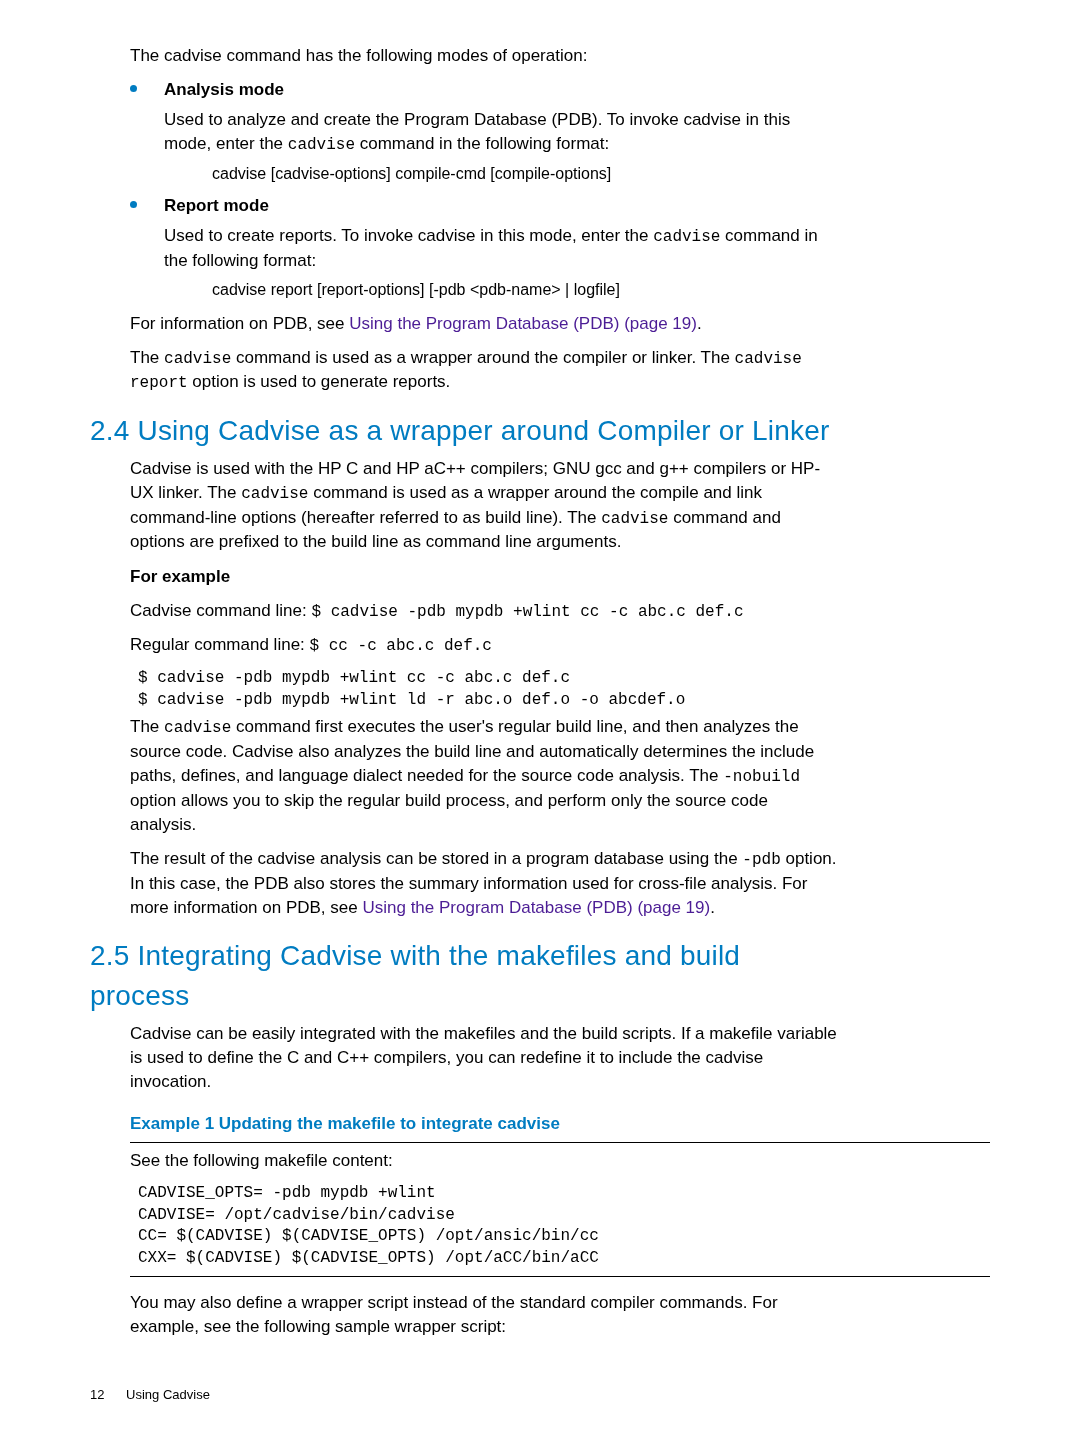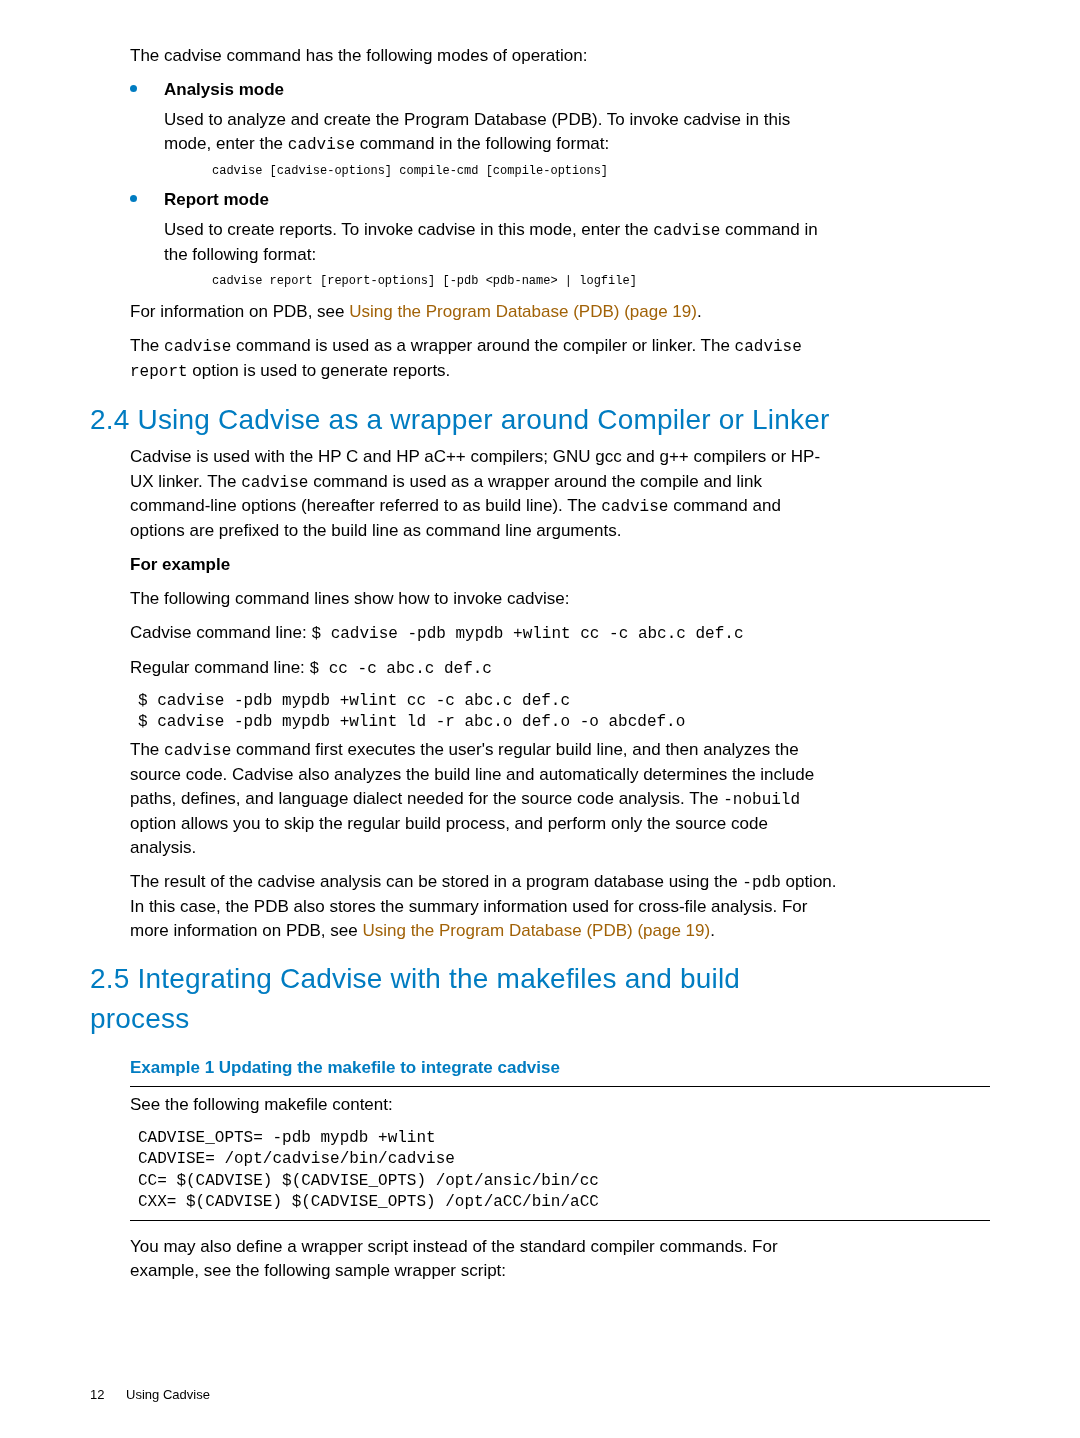--- a/index.html
+++ b/index.html
@@ -28,34 +28,34 @@
     margin: 16px 0 6px 0;
     letter-spacing: 0.2px;
   }
   .bullet-list { list-style: none; padding: 0; margin: 6px 0 10px 40px; }
   .bullet-list > li { position: relative; padding-left: 34px; margin-bottom: 8px; }
   .bullet-list > li > .bullet {
     position: absolute; left: 0; top: 7px;
     width: 7px; height: 7px; background: #007cc1; border-radius: 50%;
   }
   .bold { font-weight: bold; }
-  .link { color: #a16207; }
+  .link { color: #4c1d95; }
   .example-title { color: #007cc1; font-weight: bold; margin: 18px 0 4px 40px; }
   hr.rule {
     border: none; border-top: 1px solid #000; margin: 6px 0 6px 40px;
     width: 860px;
   }
   .pre-block {
     font-family: "Courier New", Courier, monospace;
     white-space: pre;
     font-size: 16px;
     margin: 4px 0 4px 48px;
     line-height: 1.35;
   }
-  .cmd-line { margin: 2px 0 2px 48px; font-family: Liberation Mono, monospace; font-size: 12px; white-space: pre; }
+  .cmd-line { margin: 2px 0 2px 48px; font-family: Liberation Sans, sans-serif; font-size: 16px; white-space: pre; }
   .body-para { margin: 4px 0 10px 40px; }
   .footer {
     position: absolute;
     bottom: 34px;
     left: 90px;
     font-size: 13px;
   }
   .footer .pn { display: inline-block; margin-right: 18px; }
   .sub-para { margin-left: 0; }
 </style>
@@ -94,21 +94,20 @@
   </p>
 
   <h1 class="section-title">2.4 Using Cadvise as a wrapper around Compiler or Linker</h1>
 
   <p class="body-para">
     <span>Cadvise is used with the HP C and HP aC++ compilers; GNU gcc and g++ compilers or HP-UX linker. The </span><span class="mono">cadvise</span><span> command is used as a wrapper around the compile and link command-line options (hereafter referred to as build line). The </span><span class="mono">cadvise</span><span> command and options are prefixed to the build line as command line arguments.</span>
   </p>
 
   <p class="body-para bold">For example</p>
 
-  <p class="body-para">The following command lines show how to invoke cadvise:</p>
 
   <p class="body-para">
     <span>Cadvise command line: </span><span class="mono">$ cadvise -pdb mypdb +wlint cc -c abc.c def.c</span>
   </p>
 
   <p class="body-para">
     <span>Regular command line: </span><span class="mono">$ cc -c abc.c def.c</span>
   </p>
 
   <div class="pre-block">$ cadvise -pdb mypdb +wlint cc -c abc.c def.c
@@ -117,20 +116,21 @@
   <p class="body-para">
     <span>The </span><span class="mono">cadvise</span><span> command first executes the user's regular build line, and then analyzes the source code. Cadvise also analyzes the build line and automatically determines the include paths, defines, and language dialect needed for the source code analysis. The </span><span class="mono">-nobuild</span><span> option allows you to skip the regular build process, and perform only the source code analysis.</span>
   </p>
 
   <p class="body-para">
     <span>The result of the cadvise analysis can be stored in a program database using the </span><span class="mono">-pdb</span><span> option. In this case, the PDB also stores the summary information used for cross-file analysis. For more information on PDB, see </span><span class="link">Using the Program Database (PDB) (page 19)</span><span>.</span>
   </p>
 
   <h1 class="section-title">2.5 Integrating Cadvise with the makefiles and build process</h1>
 
+  <p class="body-para">Cadvise can be easily integrated with the makefiles and the build scripts. If a makefile variable is used to define the C and C++ compilers, you can redefine it to include the cadvise invocation.</p>
 
   <p class="example-title">Example 1 Updating the makefile to integrate cadvise</p>
   <hr class="rule">
 
   <p class="body-para">See the following makefile content:</p>
 
   <div class="pre-block">CADVISE_OPTS= -pdb mypdb +wlint
 CADVISE= /opt/cadvise/bin/cadvise
 CC= $(CADVISE) $(CADVISE_OPTS) /opt/ansic/bin/cc
 CXX= $(CADVISE) $(CADVISE_OPTS) /opt/aCC/bin/aCC</div>

